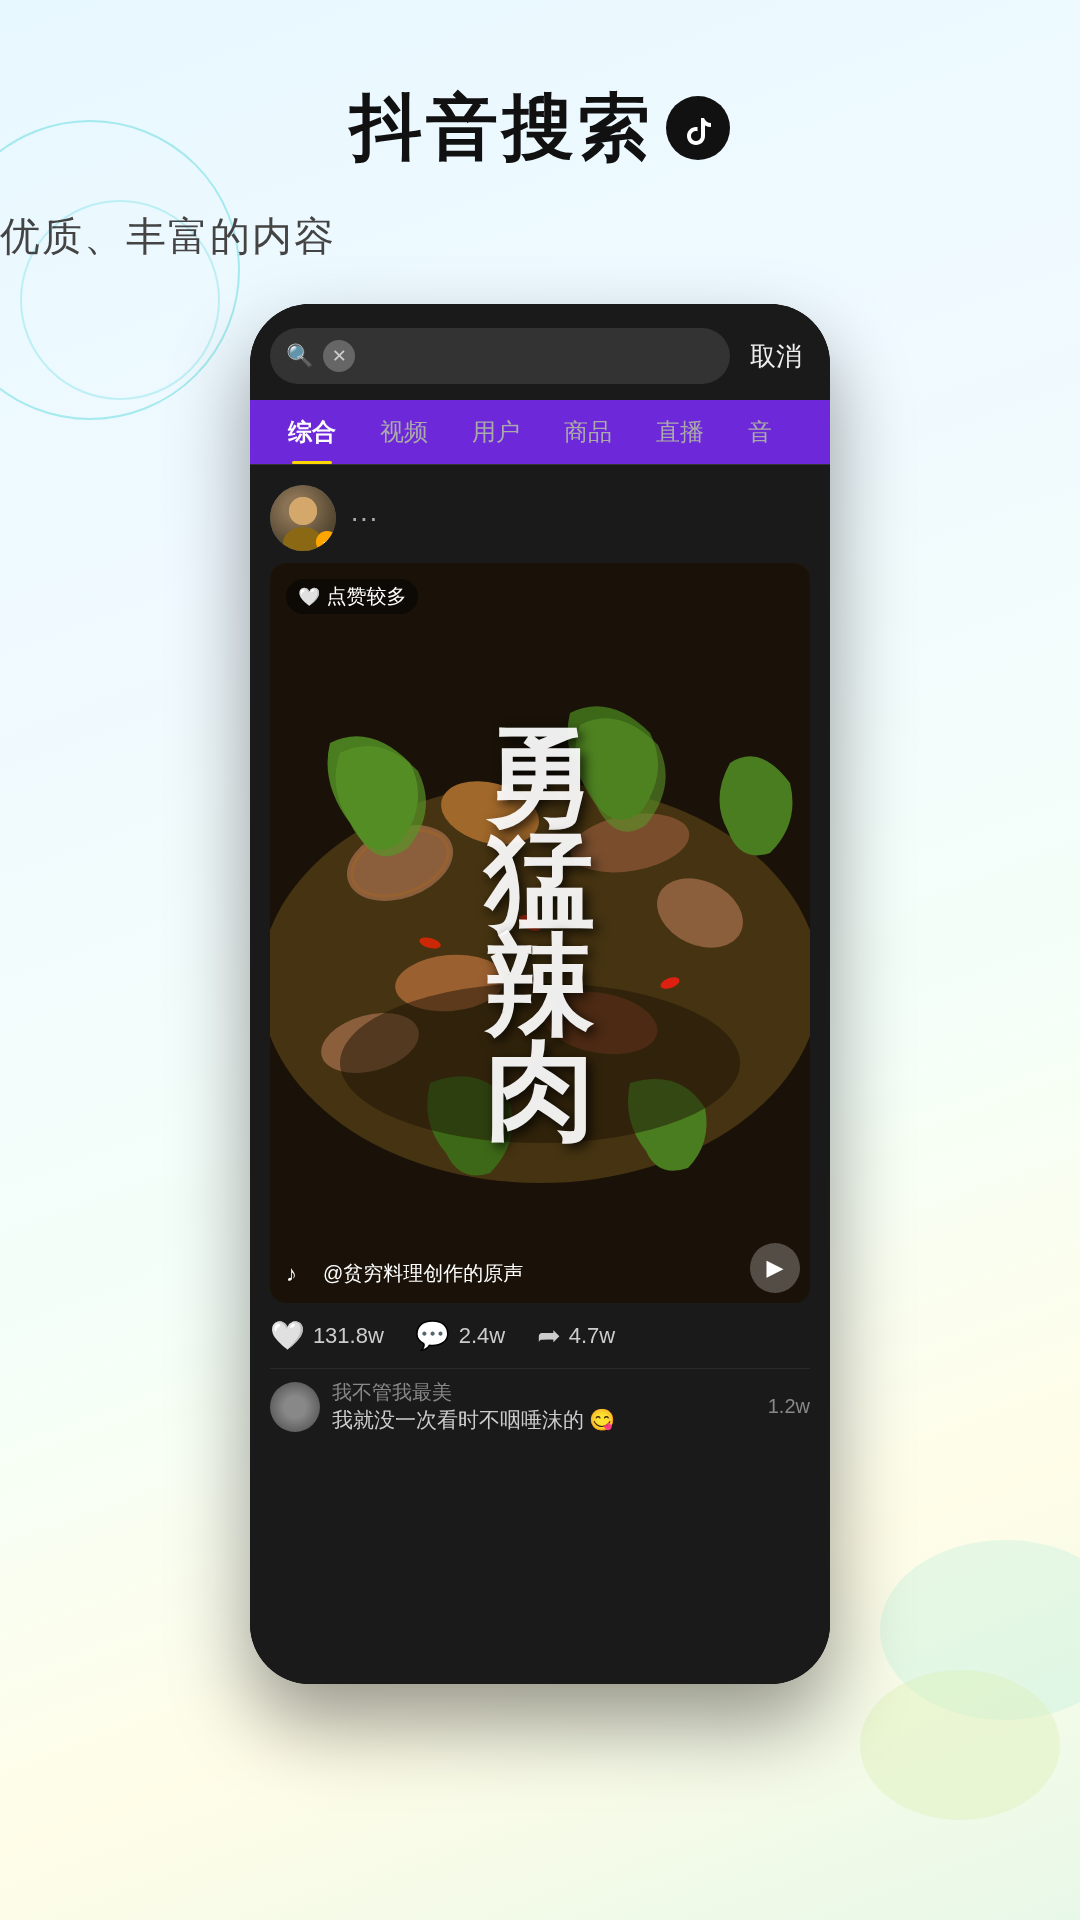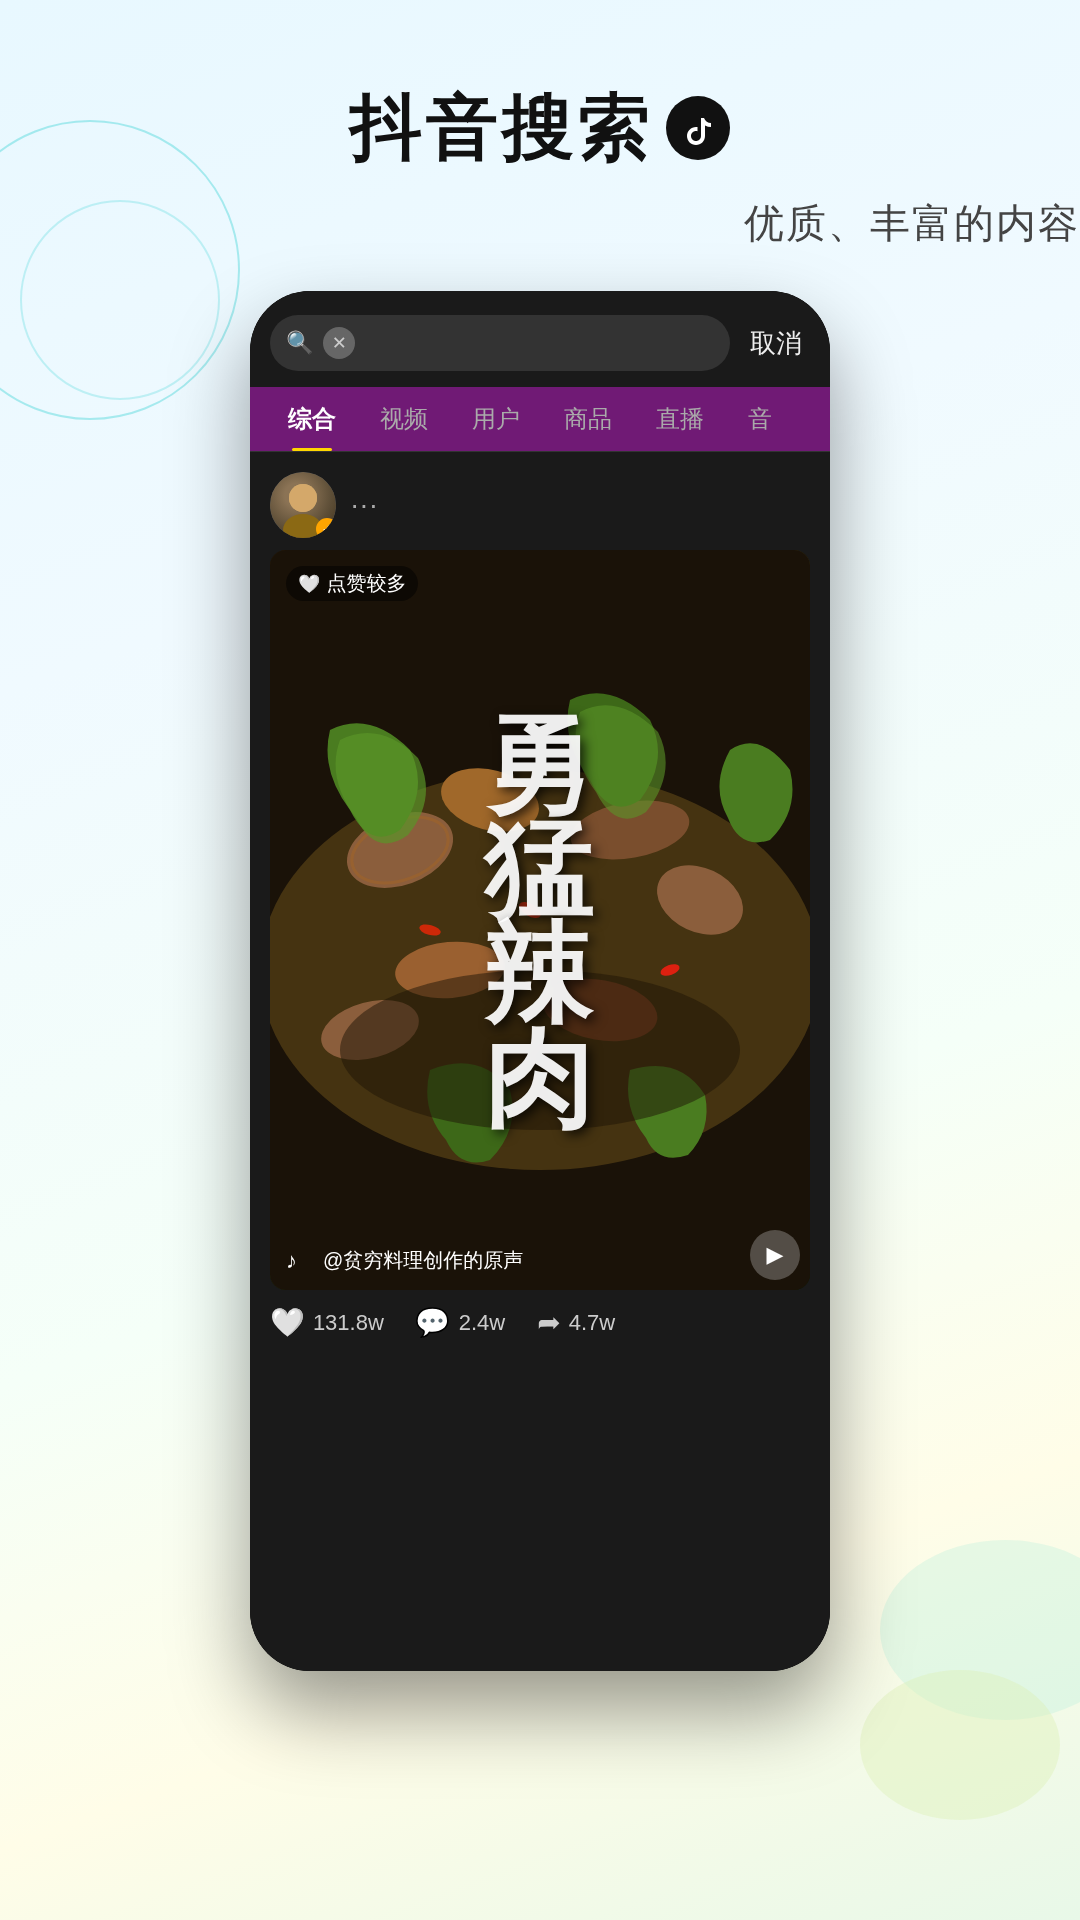--- a/index.html
+++ b/index.html
@@ -37,21 +37,21 @@
     .bg-blob2 {
       position: absolute;
       width: 200px; height: 150px;
       background: rgba(220,240,180,0.4);
       border-radius: 50%;
       bottom: 100px; right: 20px;
     }
 
     
     .header {
-      text-align: right;
+      text-align: left;
       padding-top: 80px;
       padding-bottom: 40px;
       position: relative;
       z-index: 2;
     }
     .header-title {
       font-size: 72px;
       font-weight: 900;
       color: #111;
       letter-spacing: 4px;
@@ -66,21 +66,21 @@
       background: #111;
       border-radius: 50%;
       display: inline-flex;
       align-items: center;
       justify-content: center;
       font-size: 36px;
     }
     .header-subtitle {
       font-size: 40px;
       color: #444;
-      margin-top: 20px;
+      margin-top: 33px;
       letter-spacing: 2px;
     }
 
     
     .phone-wrapper {
       display: flex;
       justify-content: center;
       position: relative;
       z-index: 2;
     }
@@ -145,21 +145,21 @@
       cursor: pointer;
       white-space: nowrap;
       padding: 0 8px;
     }
 
     
     .tabs {
       display: flex;
       padding: 0 16px;
       border-bottom: 1px solid #333;
-      background: #701a75;
+      background: #6d28d9;
     }
     .tab {
       padding: 16px 22px;
       font-size: 24px;
       color: #aaa;
       cursor: pointer;
       position: relative;
     }
     .tab.active {
       color: #fff;
@@ -472,17 +472,27 @@
           <div class="eng-item">
             <span class="eng-icon">💬</span>
             <span>2.4w</span>
           </div>
           <div class="eng-item">
             <span class="eng-icon">➦</span>
             <span>4.7w</span>
           </div>
         </div>
 
+        <div class="comment-section">
+          <div class="comment-item">
+            <div class="comment-avatar"></div>
+            <div class="comment-text-wrap">
+              <div class="comment-author">我不管我最美</div>
+              <div class="comment-body">我就没一次看时不咽唾沫的 😋</div>
+            </div>
+            <span class="comment-count">1.2w</span>
+          </div>
+        </div>
 
       </div>
     </div>
   </div>
 </div>
 
 </body></html>

